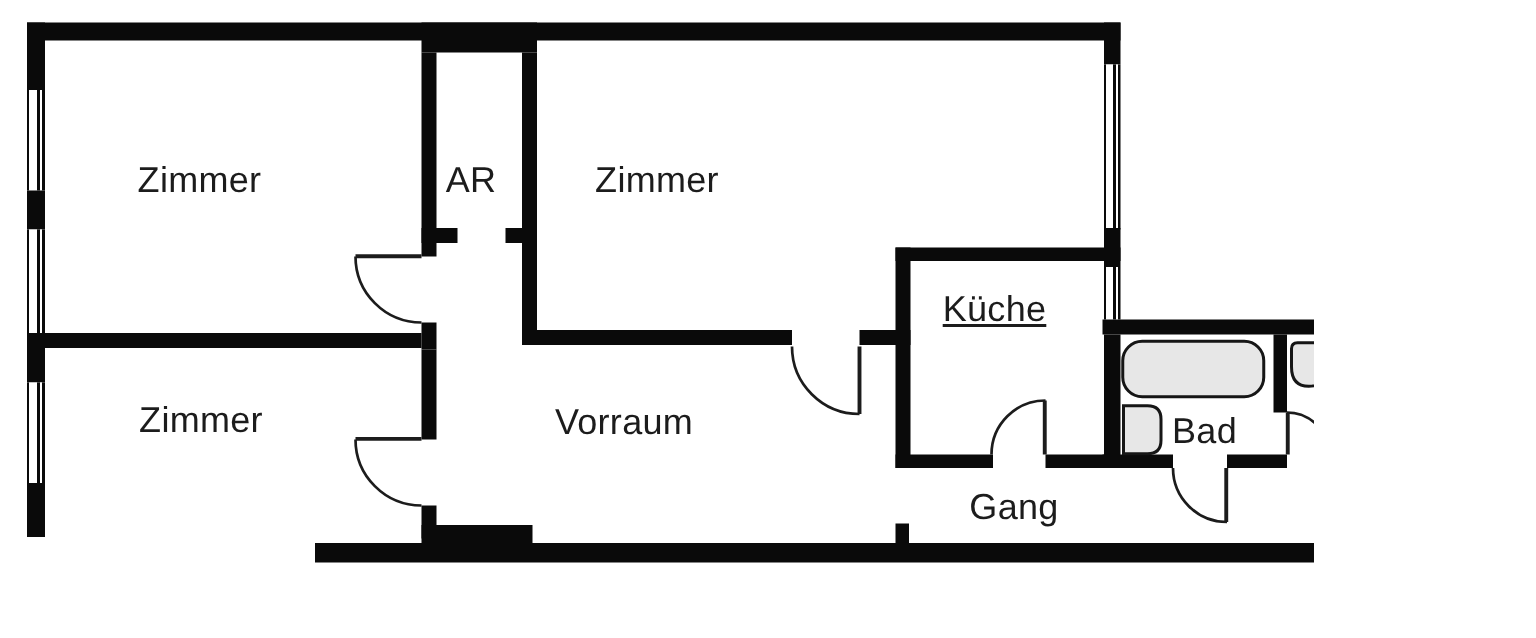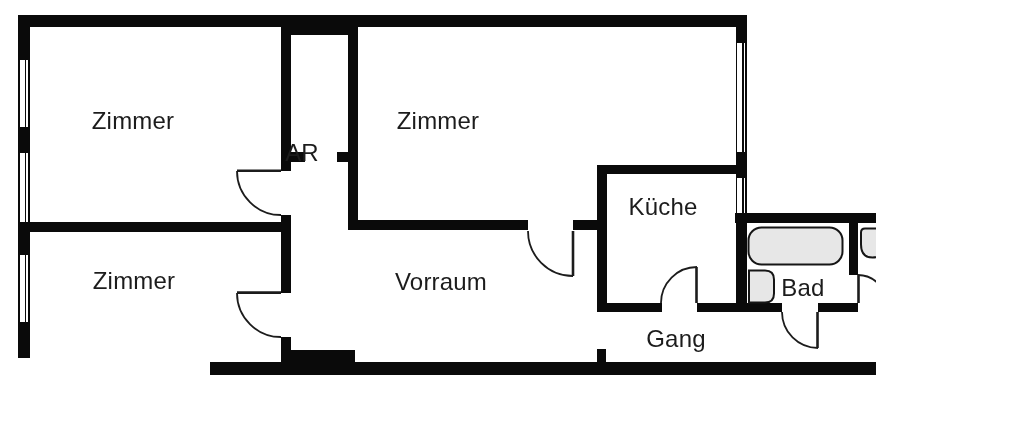--- a/index.html
+++ b/index.html
@@ -118,22 +118,22 @@
     <g>
       <rect class="fixture" x="748.5" y="227.5" width="94" height="37" rx="13" fill="#e7e7e7"></rect>
       <path class="fixture" d="M749,270.5 h16 q9,0 9,9 v14 q0,9 -9,9 h-16 z" fill="#e7e7e7"></path>
       <path class="fixture" d="M865,228.5 h15 q4,0 4,4 v12 q0,13 -11.5,13 q-11.5,0 -11.5,-13 v-12 q0,-4 4,-4 z" fill="#e7e7e7"></path>
     </g>
 
     <polygon points="981,340 1002,323 1002,357" fill="#0a0a0a"></polygon>
   </svg>
 
   <div class="room-label" style="left:133px;top:121px;">Zimmer</div>
-  <div class="room-label" style="left:302px;top:121px;margin-top:32px;">AR</div>
+  <div class="room-label" style="left:314px;top:121px;">AR</div>
   <div class="room-label" style="left:438px;top:121px;">Zimmer</div>
-  <div class="room-label" style="left:663px;top:207px;">Küche</div>
+  <div class="room-label" style="left:663px;top:207px;text-decoration:underline;">Küche</div>
   <div class="room-label" style="left:134px;top:281px;">Zimmer</div>
-  <div class="room-label" style="left:441px;top:282px;">Vorraum</div>
+  <div class="room-label" style="left:416px;top:282px;">Vorraum</div>
   <div class="room-label" style="left:803px;top:288px;">Bad</div>
   <div class="room-label" style="left:676px;top:339px;text-align:center;">Gang</div>
 
 
 </div>
 
 </body></html>

